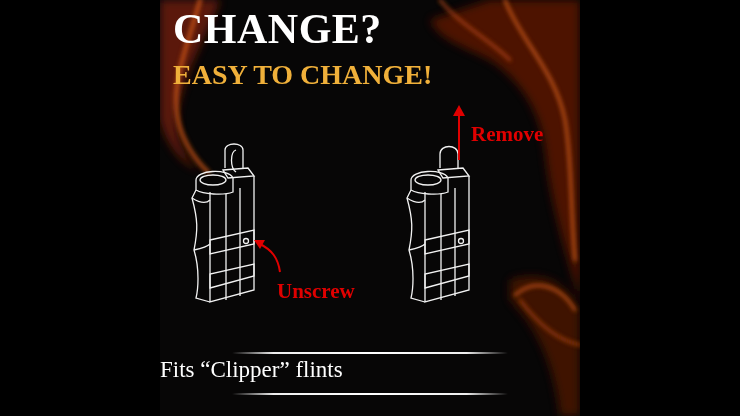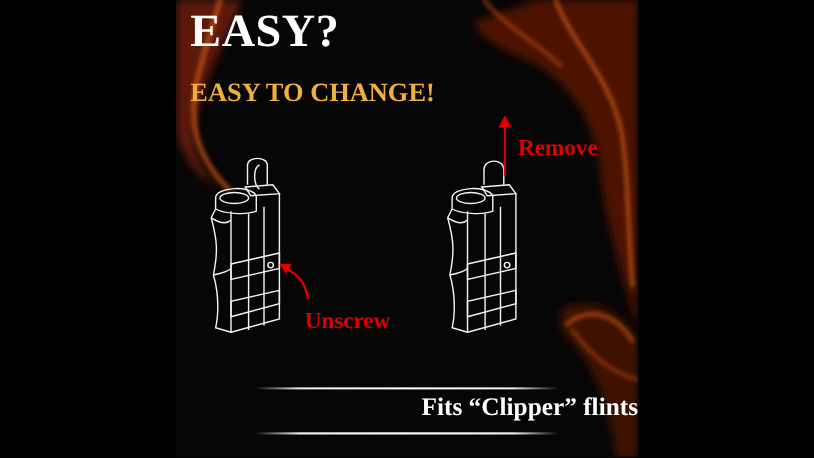--- a/index.html
+++ b/index.html
@@ -1,23 +1,23 @@
 <!DOCTYPE html>
 <html><head>
 <meta charset="utf-8">
 <style>
   html,body{margin:0;padding:0;background:#000;}
   body{width:740px;height:416px;overflow:hidden;position:relative;font-family:"Liberation Serif","DejaVu Serif",serif;}
   .stage{position:absolute;left:160px;top:0;width:420px;height:416px;background:#070606;overflow:hidden;}
   .flames{position:absolute;left:0;top:0;width:420px;height:416px;}
   .title1{position:absolute;left:13px;top:8px;color:#fff;font-size:42px;font-weight:bold;letter-spacing:0.5px;line-height:1;}
-  .title2{position:absolute;left:13px;top:61px;color:#f0b03a;font-size:24px;font-weight:bold;line-height:1;margin-top:12px;}
+  .title2{position:absolute;left:13px;top:61px;color:#f0b03a;font-size:28px;font-weight:bold;line-height:1;}
   .lbl{position:absolute;color:#e00000;font-size:21px;font-weight:bold;line-height:1;text-align:right;}
   .footer-line{position:absolute;left:72px;width:276px;height:2px;background:linear-gradient(90deg,rgba(255,255,255,0),#eee 15%,#fff 50%,#eee 85%,rgba(255,255,255,0));}
-  .footer-text{position:absolute;left:0;width:420px;top:358px;text-align:right;color:#fff;font-size:23px;font-weight:bold;line-height:1;}
+  .footer-text{position:absolute;left:0;width:420px;top:358px;text-align:left;color:#fff;font-size:23px;font-weight:normal;line-height:1;}
   svg{position:absolute;}
 </style>
 </head>
 <body>
 
 <div class="stage">
   <svg class="flames" viewBox="0 0 420 416" width="420" height="416">
     <defs>
       <filter id="blur">
           <feGaussianBlur stdDeviation="4"></feGaussianBlur>
@@ -33,21 +33,21 @@
     </g>
     <g filter="url(#blur2)" fill="none" stroke-linecap="round">
       <path d="M40,0 C30,40 10,80 18,120 C22,140 35,160 48,172" stroke="#d35a1c" stroke-width="4" opacity="0.8"></path>
       <path d="M345,0 C360,40 395,70 405,120 C412,160 410,200 415,260" stroke="#e0661f" stroke-width="3" opacity="0.8"></path>
       <path d="M280,0 C300,25 330,40 350,60" stroke="#c84e18" stroke-width="3" opacity="0.7"></path>
       <path d="M355,295 C375,278 400,285 415,310" stroke="#d25a1c" stroke-width="3" opacity="0.8"></path>
       <path d="M360,300 C375,320 395,340 420,345" stroke="#b84814" stroke-width="3" opacity="0.7"></path>
     </g>
   </svg>
 
-  <div class="title1">EASY?</div>
+  <div class="title1">CHANGE?</div>
   <div class="title2">EASY TO CHANGE!</div>
 
   <svg style="left:28px;top:140px" width="100" height="170" viewBox="0 0 100 170" fill="none" stroke="#f2f2f2" stroke-width="1.3">
     <path d="M37,28 L37,10 C37,2 55,2 55,10 L55,28"></path>
     <path d="M48,10 C42,12 42,28 48,32"></path>
     <path d="M35,30 L60,28 L66,36 L40,38 Z"></path>
     <path d="M8,40 C8,30 40,28 45,38 L45,52 C35,56 15,54 8,50 Z"></path>
     <ellipse cx="25" cy="40" rx="13" ry="5"></ellipse>
     <path d="M8,50 L4,58 C10,80 10,90 6,110 C12,130 10,150 8,158 L22,162"></path>
     <path d="M22,52 L22,162 L66,150 L66,36"></path>

